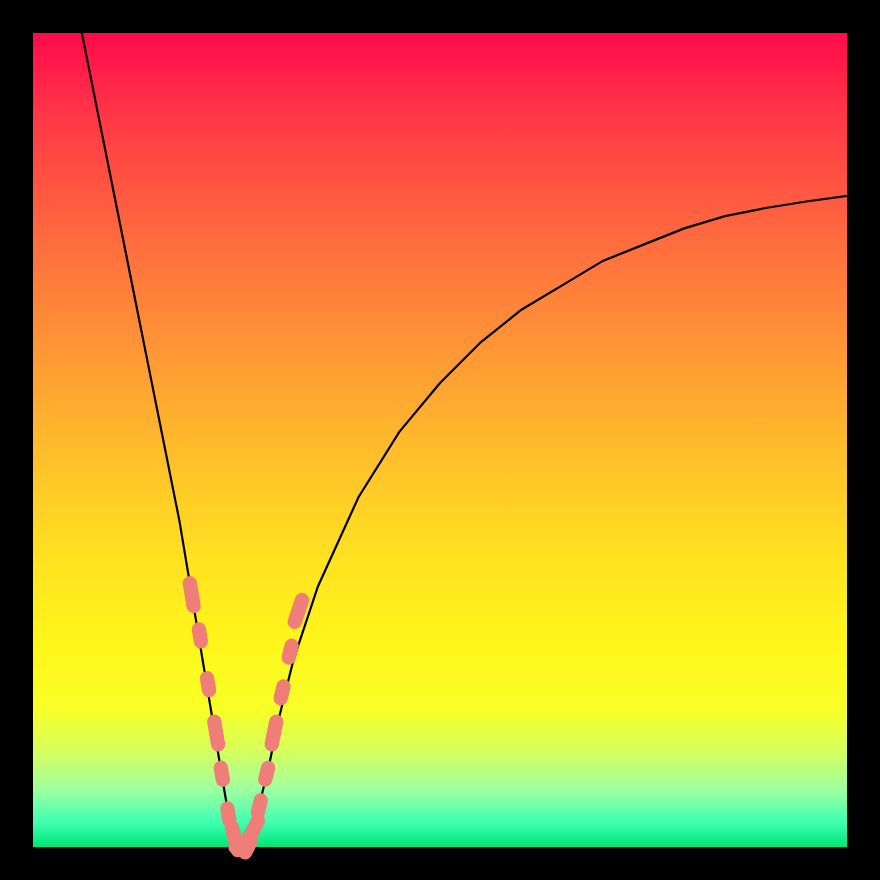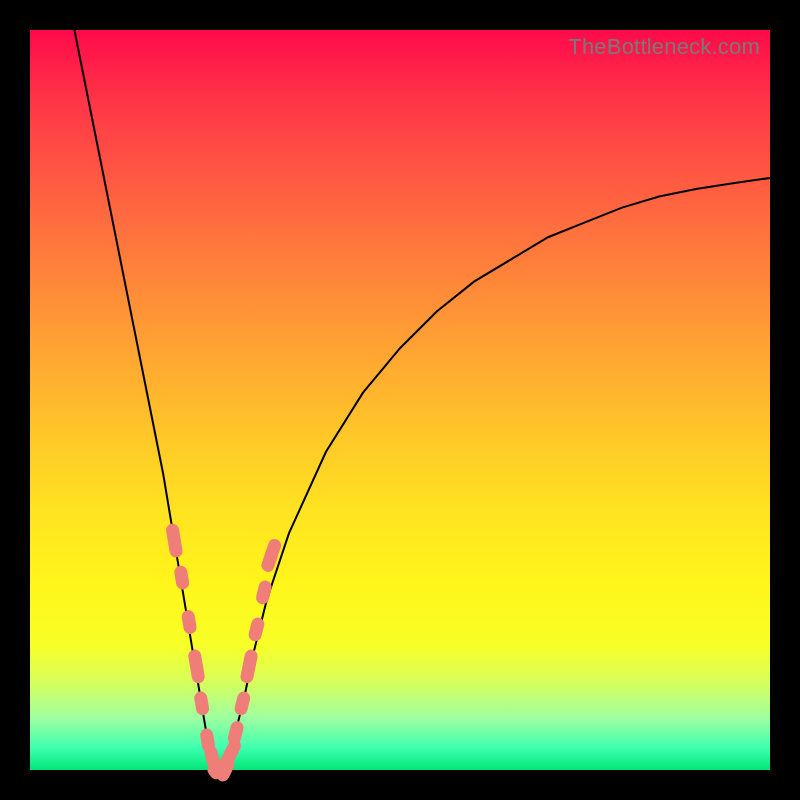--- a/index.html
+++ b/index.html
@@ -58,21 +58,20 @@
   }
   .marker {
     fill: #ef7e78;
     stroke: none;
   }
 </style>
 </head>
 <body>
 
 <div class="frame">
-  <div class="watermark">TheBottleneck.com</div>
   <svg class="plot" viewBox="0 0 740 740">
     <path id="curve-path" class="curve" d="M44.40 0.00 L59.20 74.00 L74.00 148.00 L88.80 222.00 L103.60 296.00 L118.40 370.00 L133.20 444.00 L148.00 532.80 L155.40 577.20 L162.80 621.60 L170.20 666.00 L177.60 710.40 L185.00 740.00 L192.40 740.00 L199.80 725.20 L207.20 695.60 L214.60 666.00 L222.00 629.00 L236.80 569.80 L259.00 503.20 L296.00 421.80 L333.00 362.60 L370.00 318.20 L407.00 281.20 L444.00 251.60 L481.00 229.40 L518.00 207.20 L555.00 192.40 L592.00 177.60 L629.00 166.50 L666.00 159.10 L703.00 153.18 L740.00 148.00"></path>
     <g id="marker-layer">
         <rect x="-17.00" y="-6.50" width="34" height="13" rx="6.50" ry="6.50" class="marker" transform="translate(144.30,510.60) rotate(80.5)"></rect>
         <rect x="-12.00" y="-6.50" width="24" height="13" rx="6.50" ry="6.50" class="marker" transform="translate(151.70,547.60) rotate(80.5)"></rect>
         <rect x="-12.00" y="-6.50" width="24" height="13" rx="6.50" ry="6.50" class="marker" transform="translate(159.10,592.00) rotate(80.5)"></rect>
         <rect x="-17.00" y="-6.50" width="34" height="13" rx="6.50" ry="6.50" class="marker" transform="translate(166.50,636.40) rotate(80.5)"></rect>
         <rect x="-12.00" y="-6.50" width="24" height="13" rx="6.50" ry="6.50" class="marker" transform="translate(171.68,673.40) rotate(80.5)"></rect>
         <rect x="-12.00" y="-6.50" width="24" height="13" rx="6.50" ry="6.50" class="marker" transform="translate(177.60,710.40) rotate(80.5)"></rect>
         <rect x="-17.00" y="-6.50" width="34" height="13" rx="6.50" ry="6.50" class="marker" transform="translate(183.52,732.60) rotate(76.0)"></rect>

